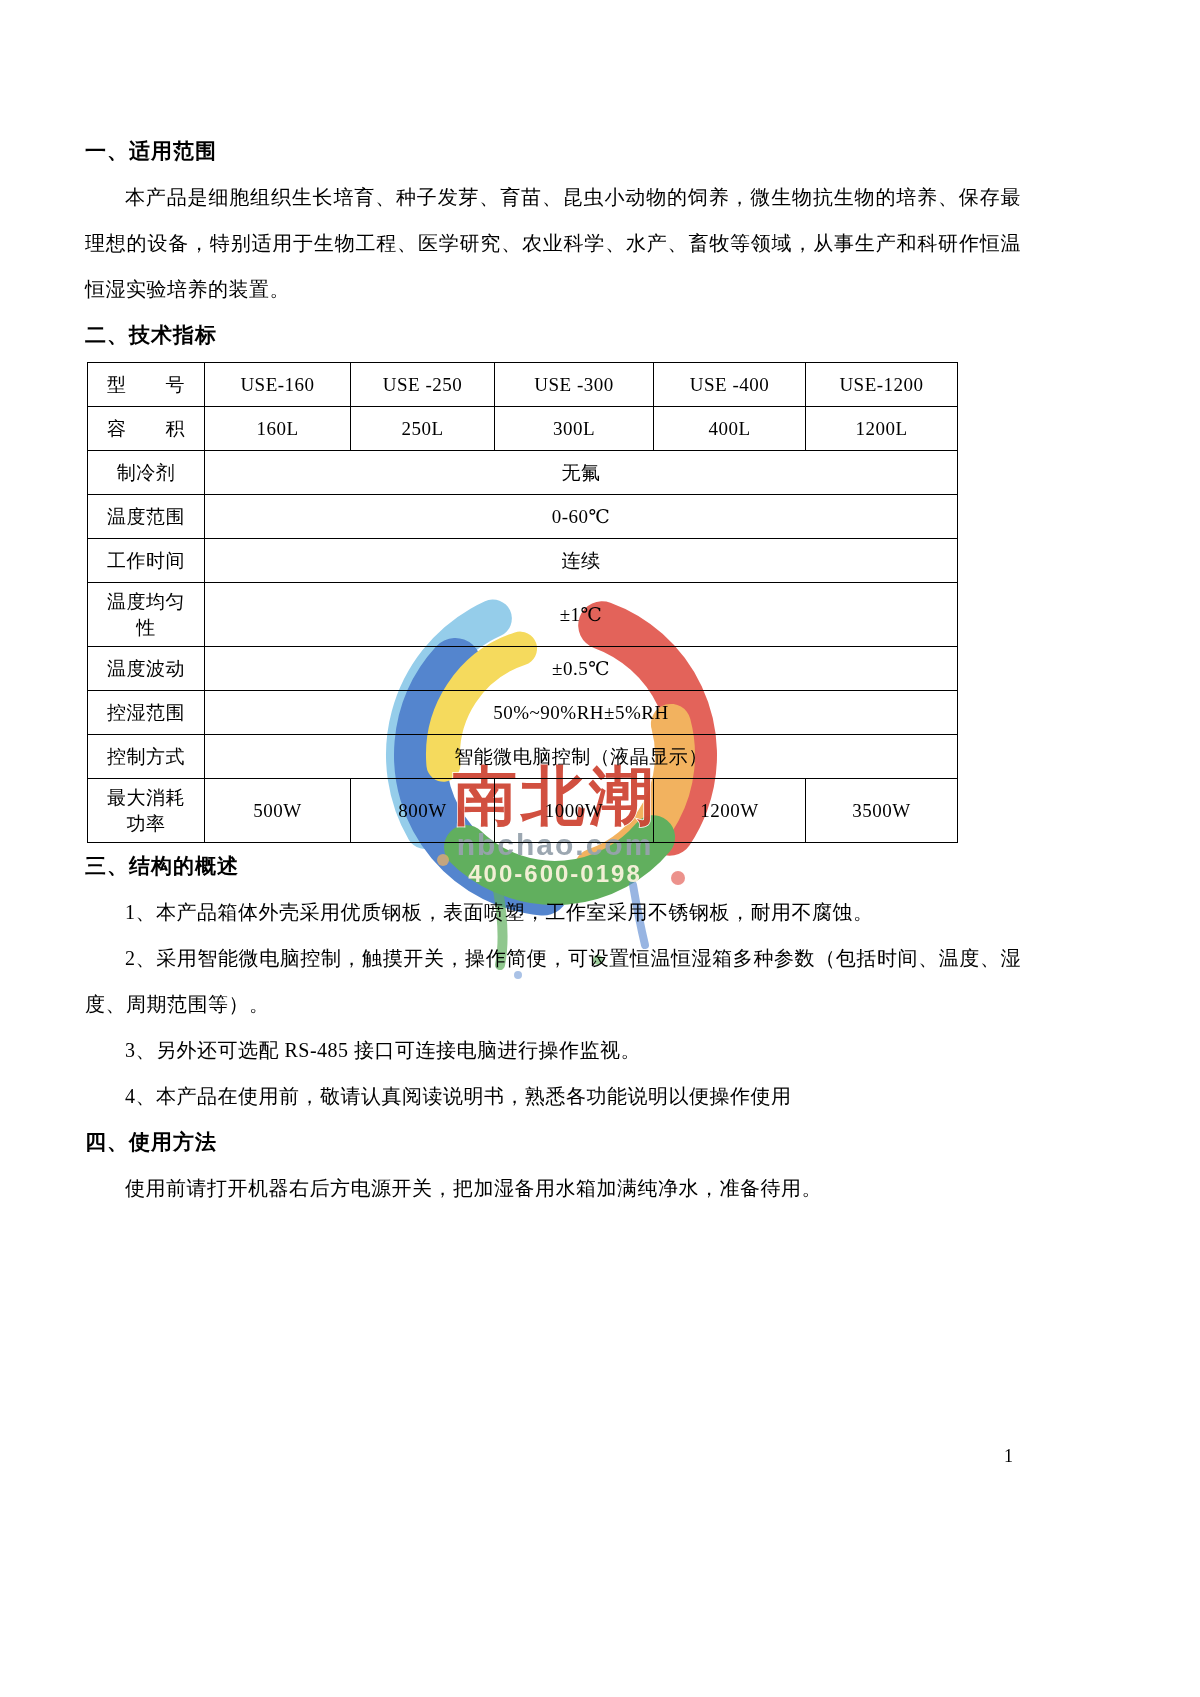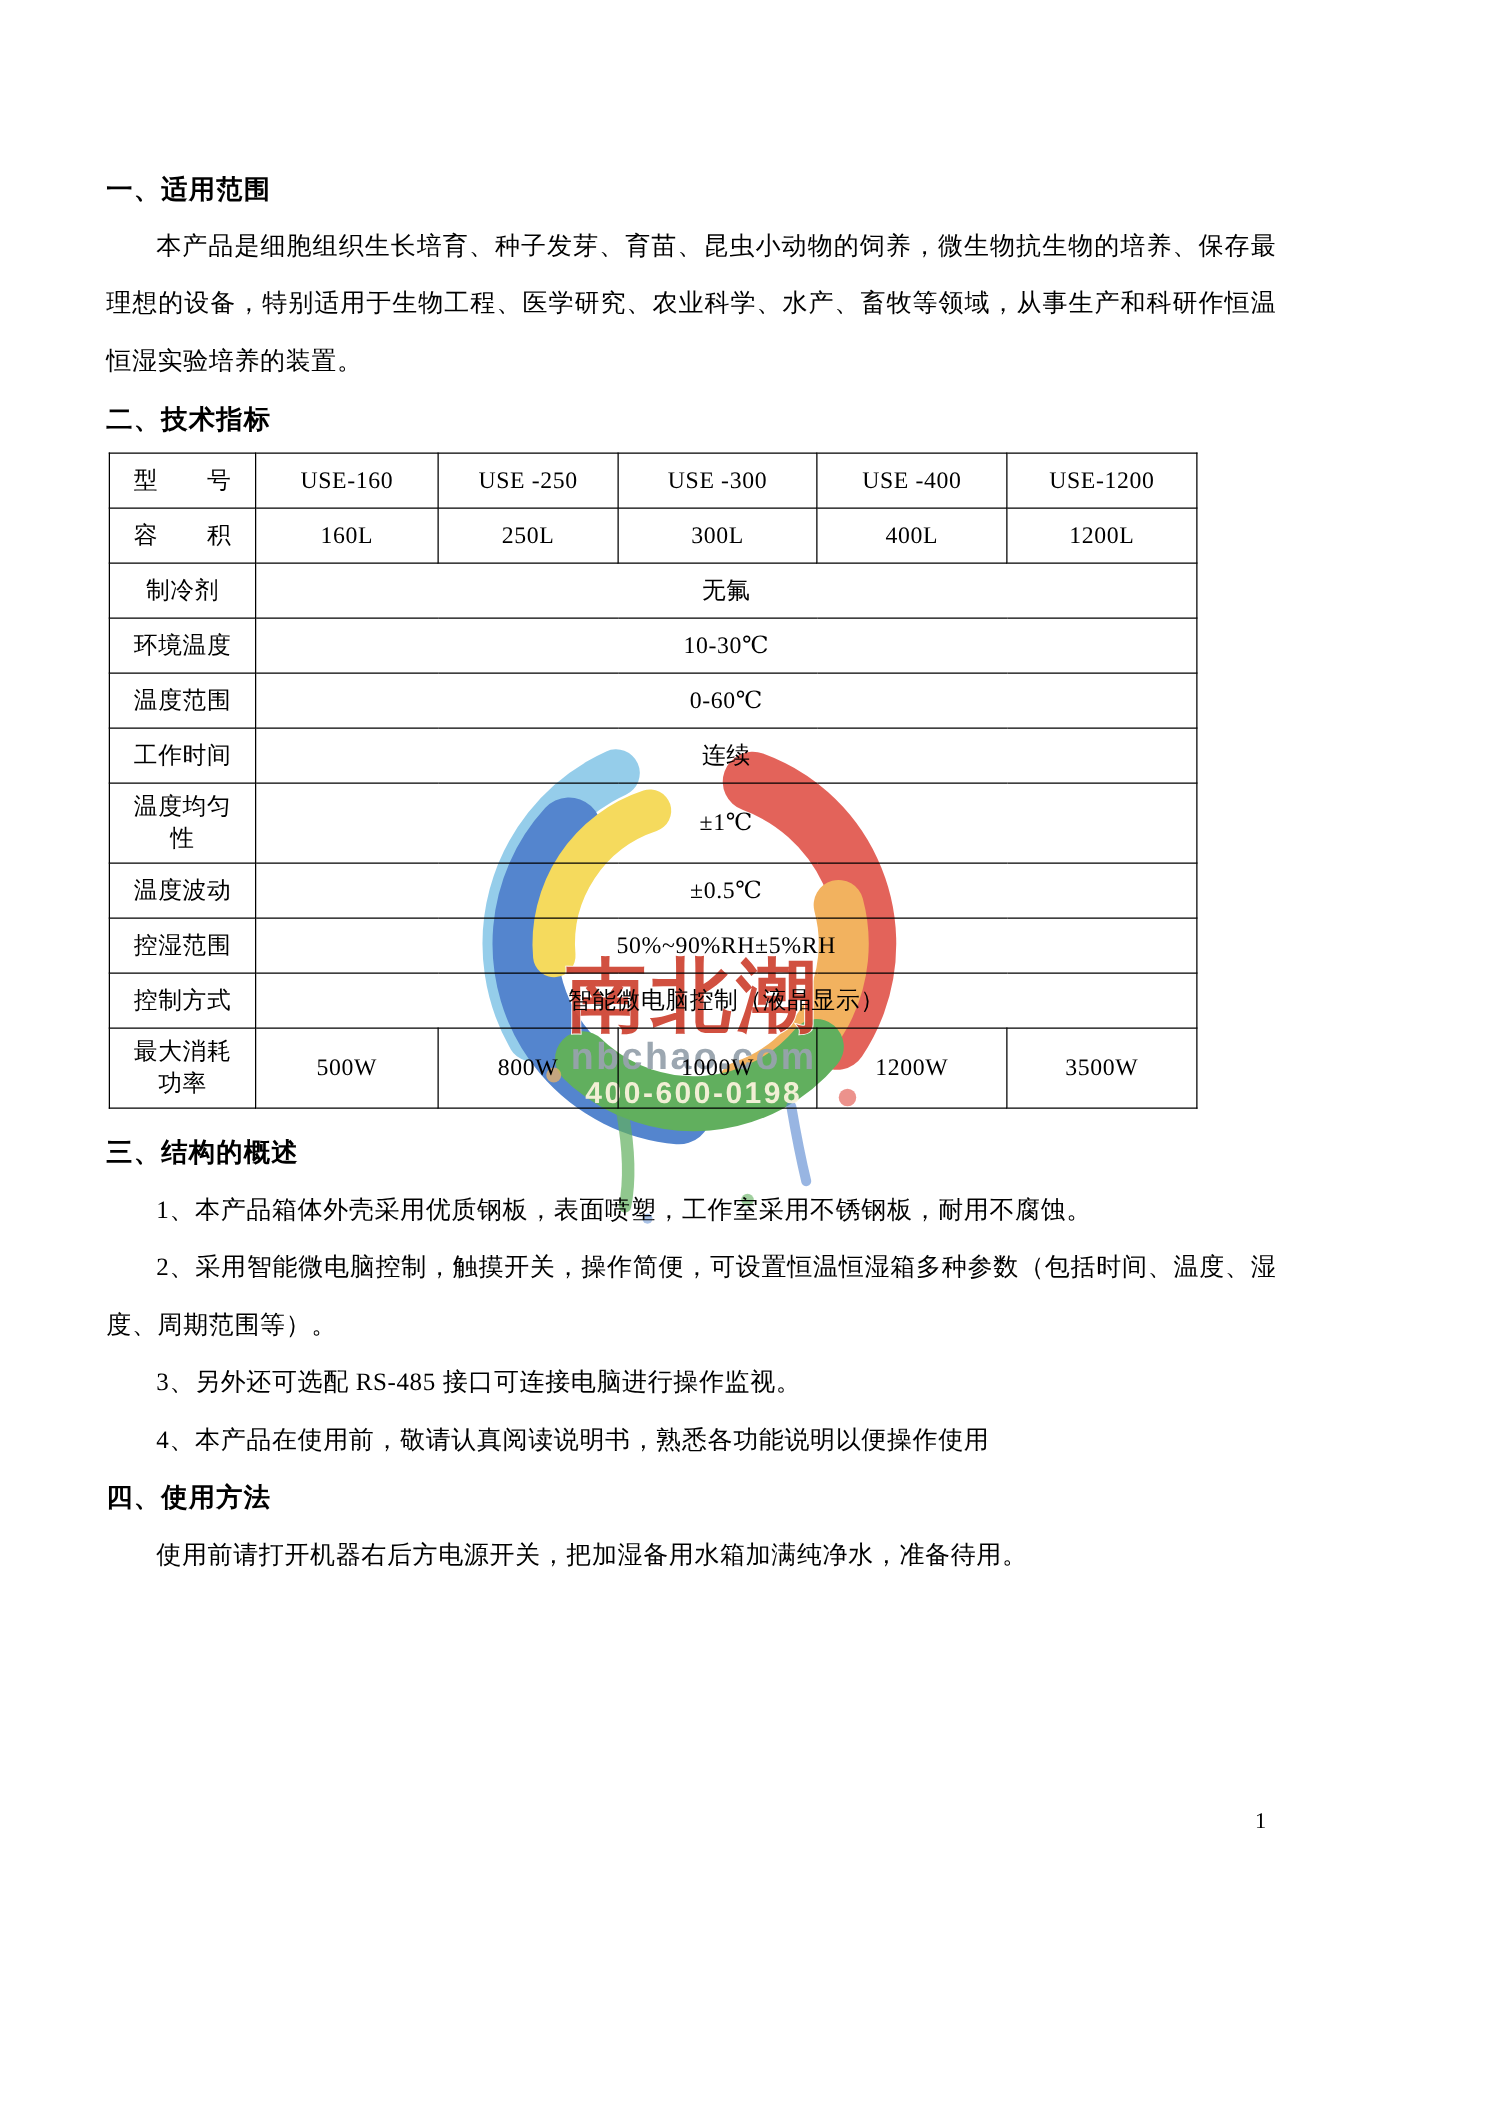--- a/index.html
+++ b/index.html
@@ -39,21 +39,21 @@
     line-height: 46px;
     text-align: justify;
     text-indent: 2em;
     letter-spacing: 0.5px;
     margin: 0;
   }
   .spec-table {
     border-collapse: collapse;
     table-layout: fixed;
     width: 870px;
-    margin: 4px 0 12px 2px;
+    margin: 4px 0 0 2px;
     font-size: 19px;
   }
   .spec-table td {
     border: 1px solid #000000;
     text-align: center;
     vertical-align: middle;
     height: 41px;
     padding: 1px 6px;
     line-height: 26px;
     white-space: pre-line;
@@ -153,24 +153,20 @@
           <td>250L</td>
           <td>300L</td>
           <td>400L</td>
           <td>1200L</td>
         </tr>
         <tr>
           <td>制冷剂</td>
           <td colspan="5">无氟</td>
         </tr>
         <tr>
-          <td>环境温度</td>
-          <td colspan="5">10-30℃</td>
-        </tr>
-        <tr>
           <td>温度范围</td>
           <td colspan="5">0-60℃</td>
         </tr>
         <tr>
           <td>工作时间</td>
           <td colspan="5">连续</td>
         </tr>
         <tr class="tall">
           <td>温度均匀
 性</td>

